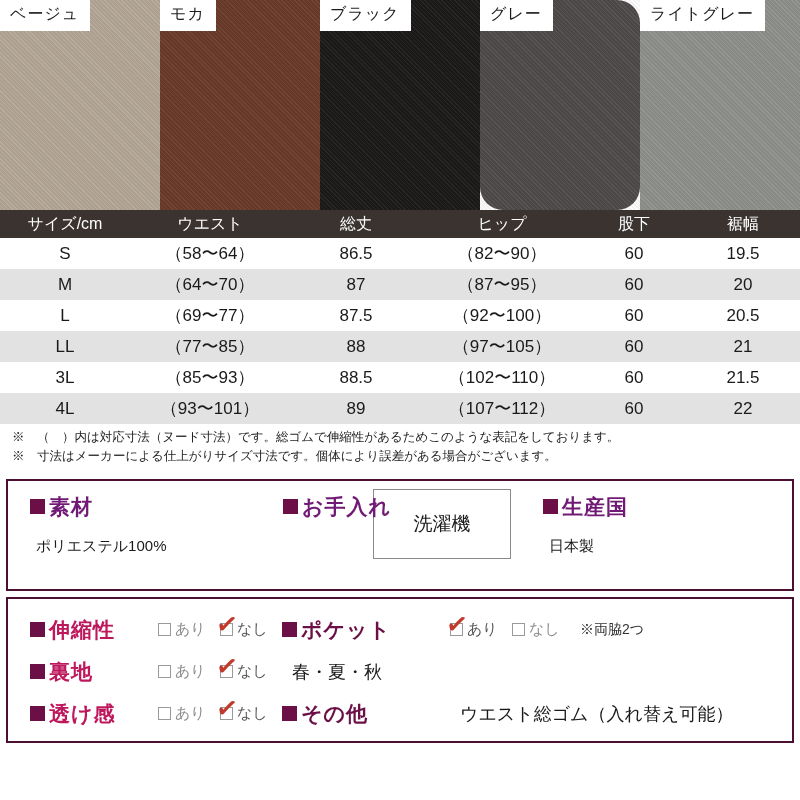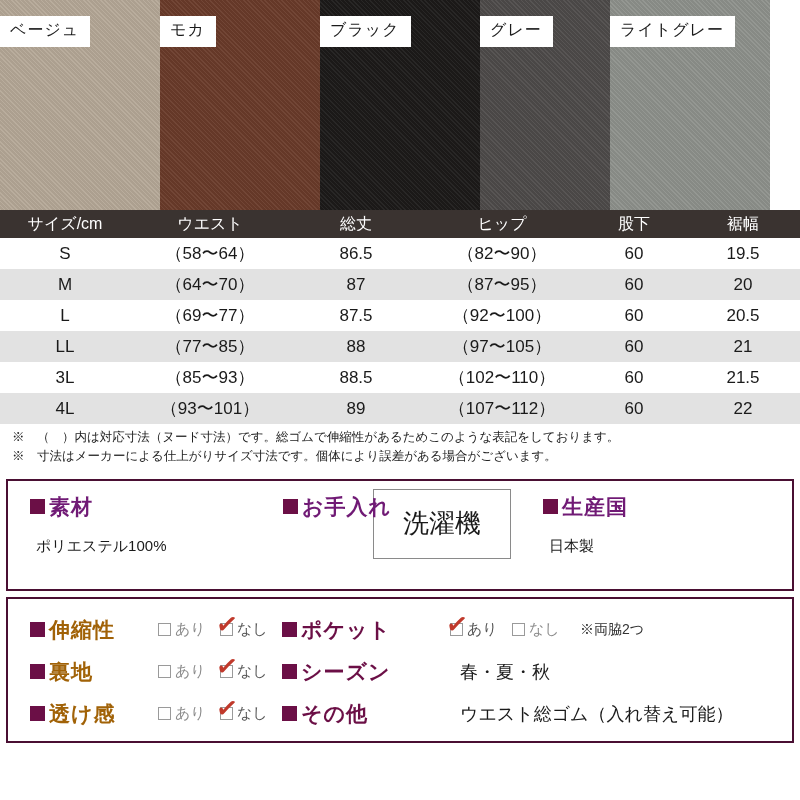--- a/index.html
+++ b/index.html
@@ -15,21 +15,21 @@
 
   
   .swatches { display:flex; width:800px; height:210px; position:relative; }
   .swatch { position:relative; height:210px; }
   .swatch .tex {
     position:absolute; inset:0;
     background-image:
       repeating-linear-gradient(45deg, rgba(255,255,255,0.055) 0 1px, rgba(0,0,0,0.05) 1px 3px);
   }
   .swatch-label {
-    position:absolute; top:16px; left:0;
+    position:absolute; top:0; left:0;
     background:#ffffff;
     color:#1a1a1a;
     font-size:16px;
     padding:4px 10px 5px 10px;
     letter-spacing:1px;
     border-right:1px solid #ffffff;
     border-bottom:1px solid #ffffff;
     z-index:2;
     white-space:nowrap;
     font-family:Liberation Mono, monospace;
@@ -95,34 +95,34 @@
     color:#1a1a1a;
     margin-top:16px;
     padding-left:6px;
   }
   .washbox {
     margin-top:-32px;
     margin-left:90px;
     width:138px; height:70px;
     border:1px solid #8a8a8a;
     display:flex; align-items:center; justify-content:center;
-    font-size:26px;
+    font-size:19px;
     color:#1a1a1a;
     background:#fff;
   }
 
   
   .panel-spec { height:146px; padding:10px 0 0 0; }
   .spec-row { display:flex; align-items:center; height:42px; }
   .spec-label {
     width:150px;
     padding-left:22px;
     font-size:21px;
     font-weight:bold;
-    color:#a16207;
+    color:#be185d;
     letter-spacing:1px;
     display:flex; align-items:center; gap:4px;
   }
   .choice { position:relative; width:62px; font-size:15px; color:#555; display:flex; align-items:center; gap:4px; }
   .choice.off { color:#8c8c8c; }
   .box {
     display:inline-block; width:13px; height:13px;
     border:1px solid #9a9a9a; background:#fff;
   }
   .check {
@@ -156,21 +156,21 @@
         <div class="swatch-label">ベージュ</div>
       </div>
       <div class="swatch" style="width: 160px; background: rgb(106, 59, 42);">
         <div class="tex"></div>
         <div class="swatch-label">モカ</div>
       </div>
       <div class="swatch" style="width: 160px; background: rgb(28, 26, 25);">
         <div class="tex"></div>
         <div class="swatch-label">ブラック</div>
       </div>
-      <div class="swatch" style="width: 130px; background: rgb(78, 75, 74);">
+      <div class="swatch" style="width: 160px; background: rgb(78, 75, 74); border-radius: 23px;">
         <div class="tex"></div>
         <div class="swatch-label">グレー</div>
       </div>
       <div class="swatch" style="width: 160px; background: rgb(142, 145, 140);">
         <div class="tex"></div>
         <div class="swatch-label">ライトグレー</div>
       </div>
     </div>
 
   <table class="size-table">
@@ -306,24 +306,20 @@
         </div>
         <div class="choice off">
           <span class="box"></span>
           <span>あり</span>
         </div>
         <div class="choice">
           <span class="box"></span>
           <span>なし</span>
           <span class="check">✓</span>
         </div>
-        <div class="spec-label2">
-          <span class="sq"></span>
-          <span>シーズン</span>
-        </div>
         <div class="spec-free">春・夏・秋</div>
       </div>
       <div class="spec-row">
         <div class="spec-label">
           <span class="sq"></span>
           <span>透け感</span>
         </div>
         <div class="choice off">
           <span class="box"></span>
           <span>あり</span>

